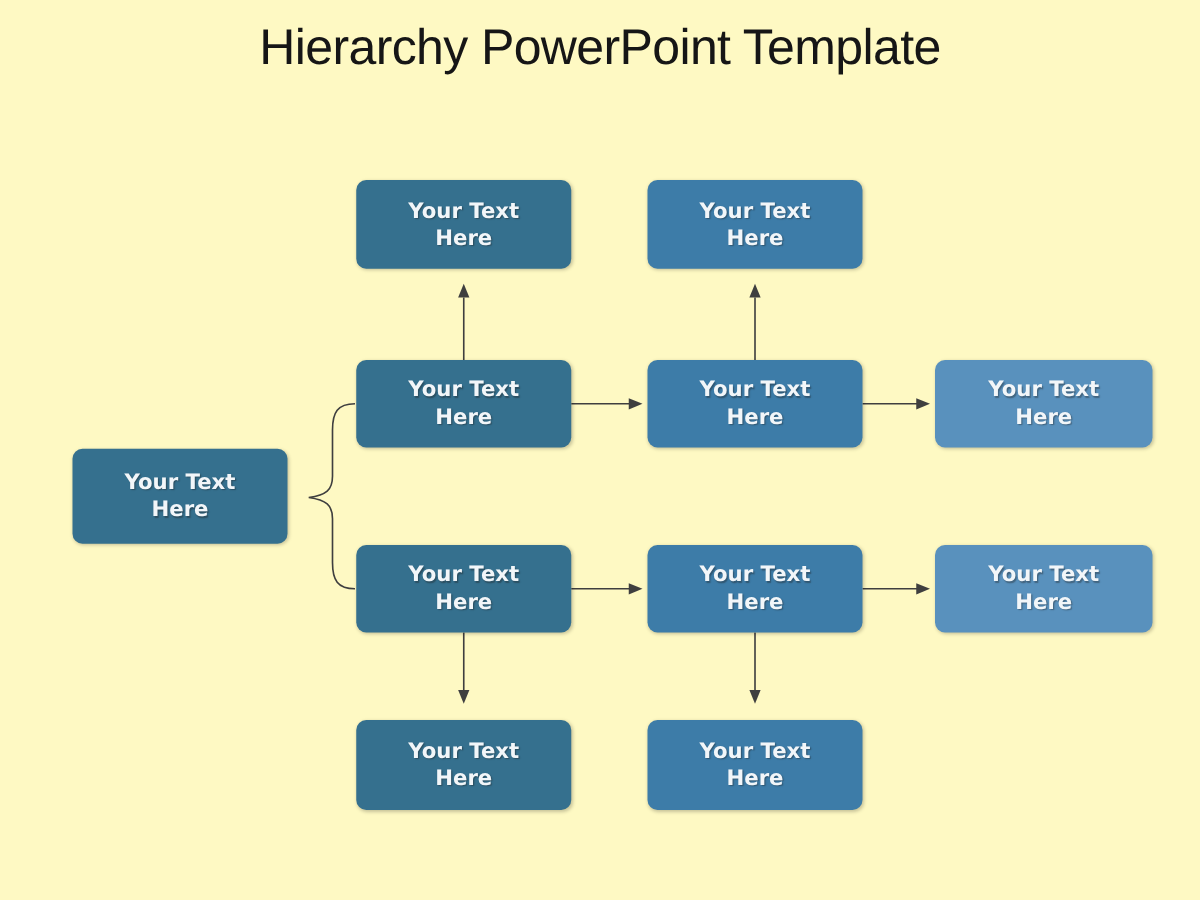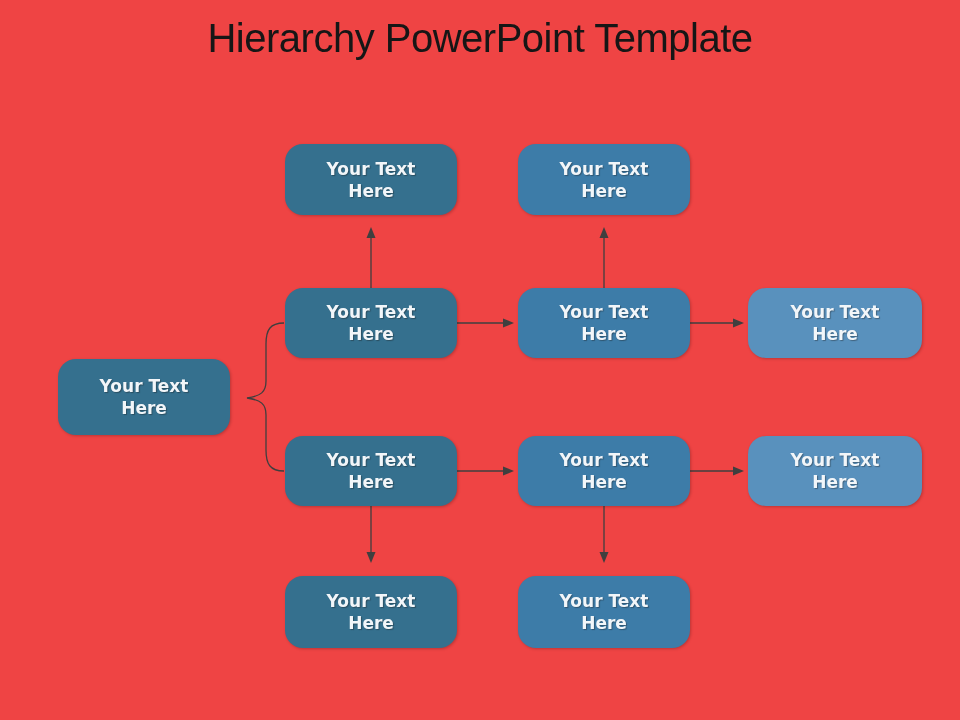--- a/index.html
+++ b/index.html
@@ -1,39 +1,39 @@
 <!DOCTYPE html>
 <html><head>
 <meta charset="utf-8">
 <style>
   html,body{margin:0;padding:0;background:#ffffff;}
   .slide{
     position:relative;
     width:960px;height:720px;
-    background:#ef4444;
+    background:#fef9c3;
     overflow:hidden;
     font-family:"DejaVu Sans","Liberation Sans",sans-serif;
   }
   .slide-title{
     position:absolute;
     left:0;top:16px;width:960px;
     text-align:center;
     font-family:"Liberation Sans",sans-serif;
     font-size:40px;
     font-weight:400;
     letter-spacing:-0.5px;
     color:#161616;
   }
   .connector-layer{
     position:absolute;left:0;top:0;width:960px;height:720px;
     pointer-events:none;
   }
   .node{
     position:absolute;
-    border-radius:18px;
+    border-radius:8px;
     display:flex;align-items:center;justify-content:center;
     text-align:center;
     box-shadow:1px 1px 3px rgba(0,0,0,0.22);
     cursor:pointer;
   }
   .node .label{
     display:block;
     max-width:120px;
     font-size:17px;
     line-height:22px;

